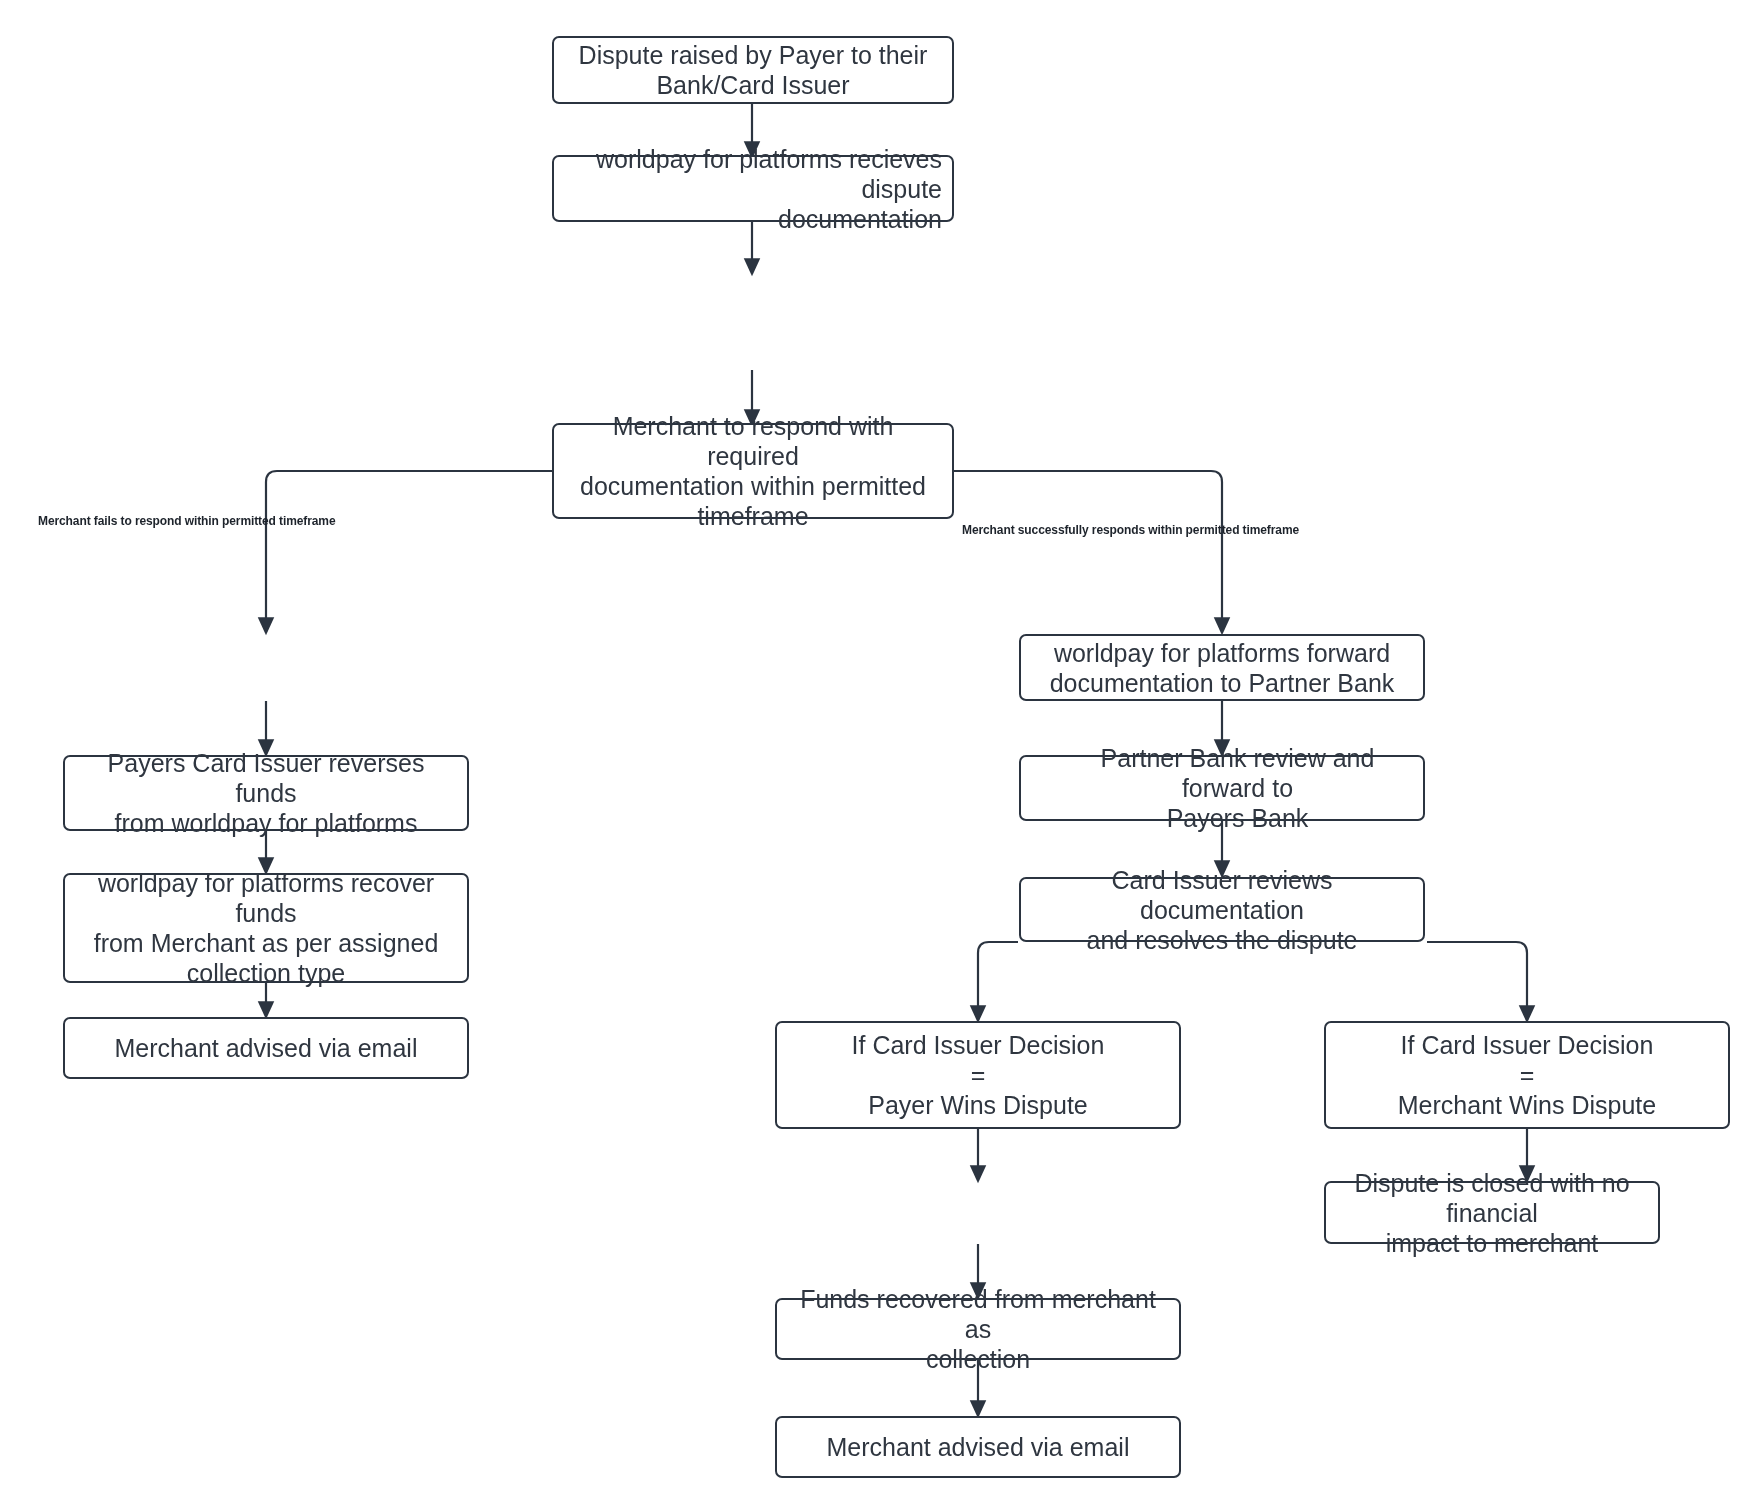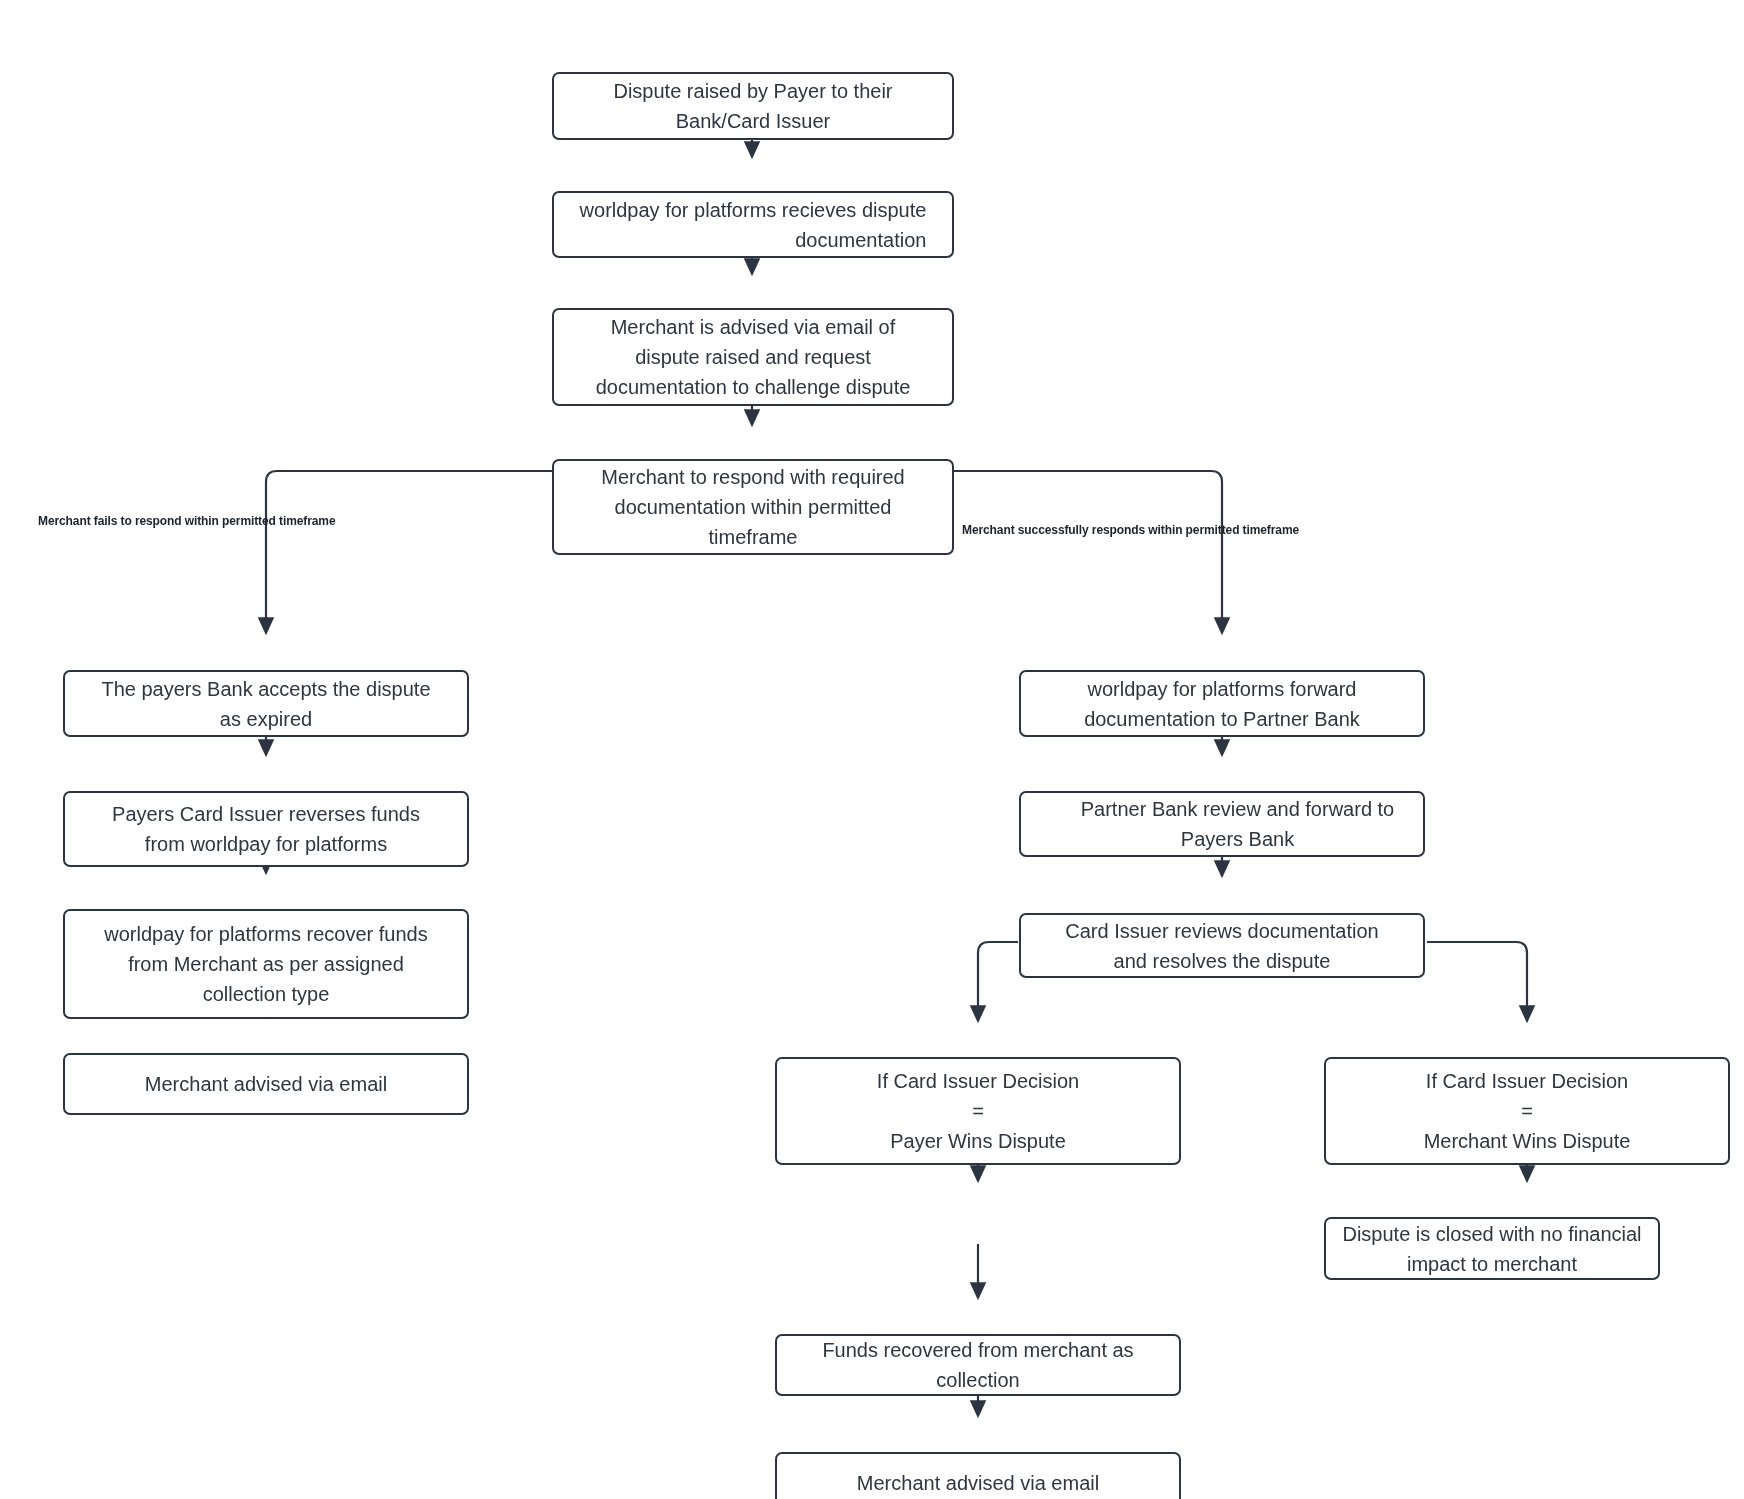--- a/index.html
+++ b/index.html
@@ -26,29 +26,28 @@
     height: 1499px;
     pointer-events: none;
   }
   .node {
     position: absolute;
     box-sizing: border-box;
     border: 2px solid #2b3440;
     border-radius: 7px;
     background: #ffffff;
     color: #2f3640;
-    font-size: 20px;
+    font-size: 25px;
     line-height: 30px;
     text-align: center;
     display: flex;
     align-items: center;
     justify-content: center;
     padding: 4px 10px;
     white-space: pre-line;
-    margin-top: 36px;
   }
   .edge-label {
     position: absolute;
     font-size: 12px;
     font-weight: bold;
     color: #1d232b;
     letter-spacing: -0.1px;
     white-space: nowrap;
   }
 </style>
@@ -90,34 +89,29 @@
       <path d="M 1527 1129 L 1527 1180"></path>
     </g>
   </svg>
 
   <div class="node" style="left:552px; top:36px; width:402px; height:68px;">Dispute raised by Payer to their
 Bank/Card Issuer</div>
 
   <div class="node" style="left:552px; top:155px; width:402px; height:67px;text-align:right;">worldpay for platforms recieves dispute
 documentation</div>
 
-  <div class="node" style="left:552px; top:272px; width:402px; height:98px;">Merchant is advised via email of
-dispute raised and request
-documentation to challenge dispute</div>
 
   <div class="node" style="left:552px; top:423px; width:402px; height:96px;">Merchant to respond with required
 documentation within permitted
 timeframe</div>
 
   <div class="edge-label" style="left:38px; top:514px;">Merchant fails to respond within permitted timeframe</div>
 
   <div class="edge-label" style="left:962px; top:523px;">Merchant successfully responds within permitted timeframe</div>
 
-  <div class="node" style="left:63px; top:634px; width:406px; height:67px;">The payers Bank accepts the dispute
-as expired</div>
 
   <div class="node" style="left:63px; top:755px; width:406px; height:76px;">Payers Card Issuer reverses funds
 from worldpay for platforms</div>
 
   <div class="node" style="left:63px; top:873px; width:406px; height:110px;">worldpay for platforms recover funds
 from Merchant as per assigned
 collection type</div>
 
   <div class="node" style="left:63px; top:1017px; width:406px; height:62px;">Merchant advised via email</div>
 

